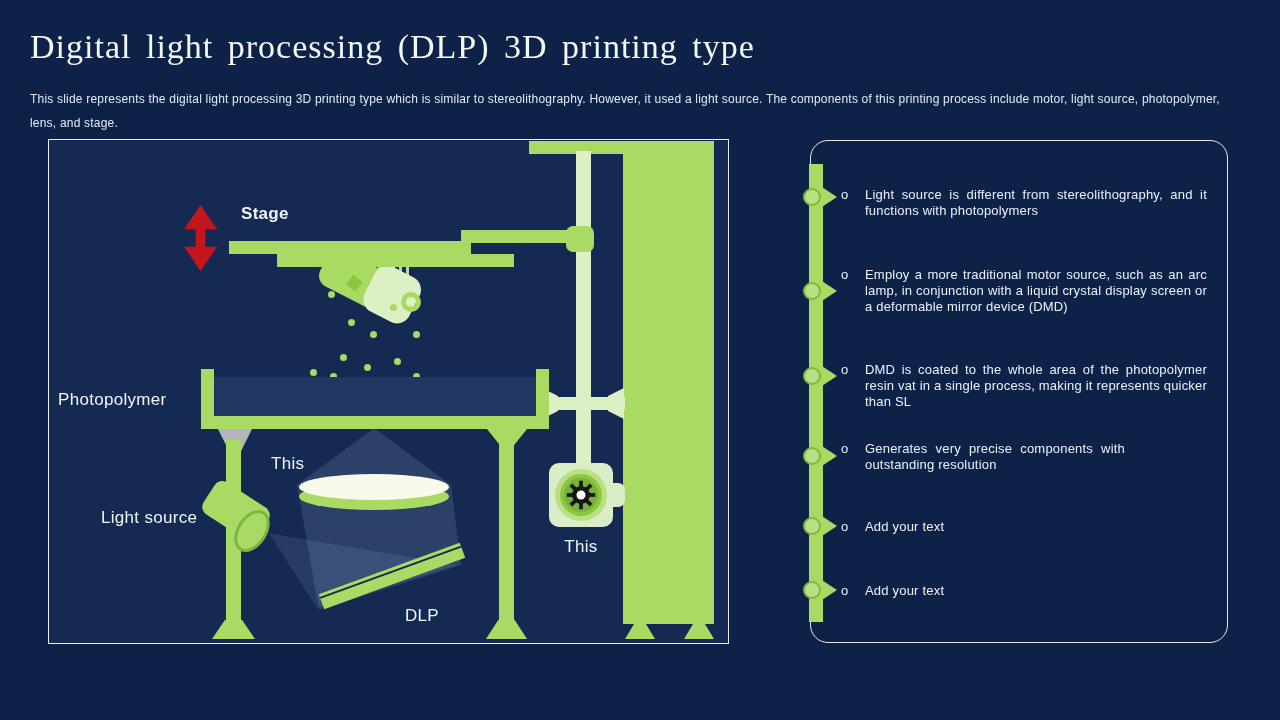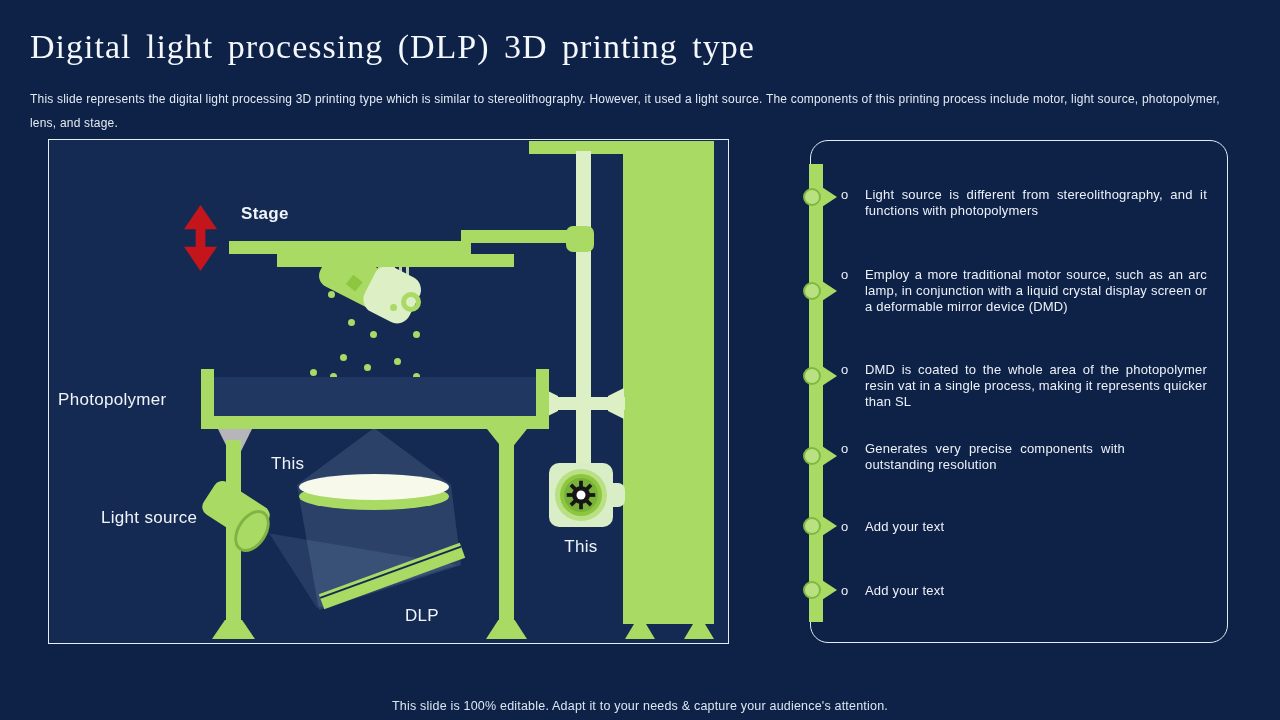--- a/index.html
+++ b/index.html
@@ -208,14 +208,13 @@
     <div class="abs bullet" style="top:378px">
       <span class="o">o</span>
       <span class="t">Add your text</span>
       </div>
     <div class="abs bullet" style="top:442px">
       <span class="o">o</span>
       <span class="t">Add your text</span>
       </div>
   </div>
 
-  <div class="abs" id="footer">This slide is 100% editable. Adapt it to your needs &amp; capture your audience's attention.</div>
 </div>
 
 </body></html>

